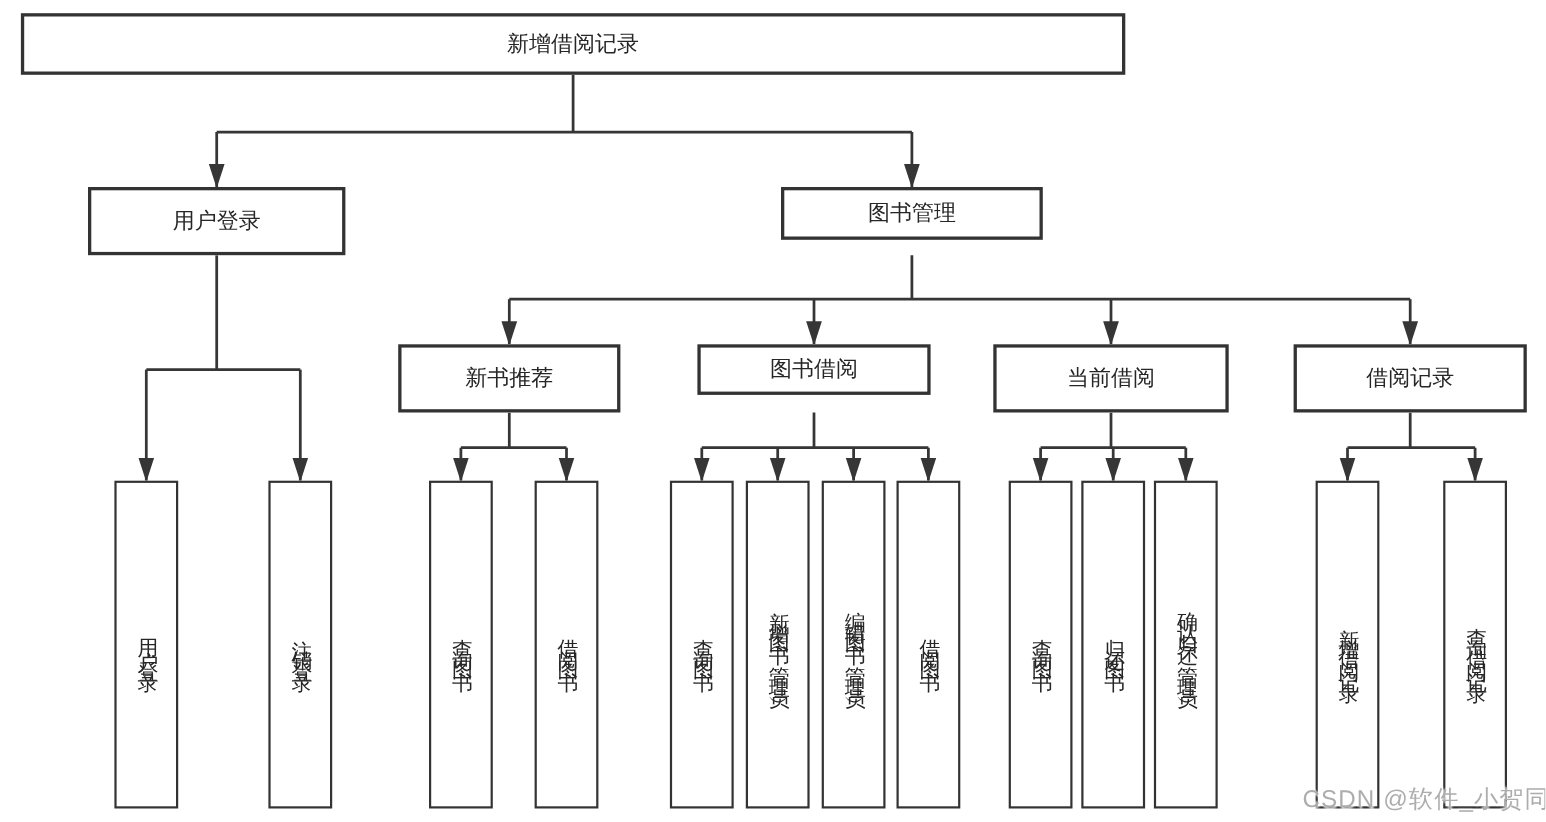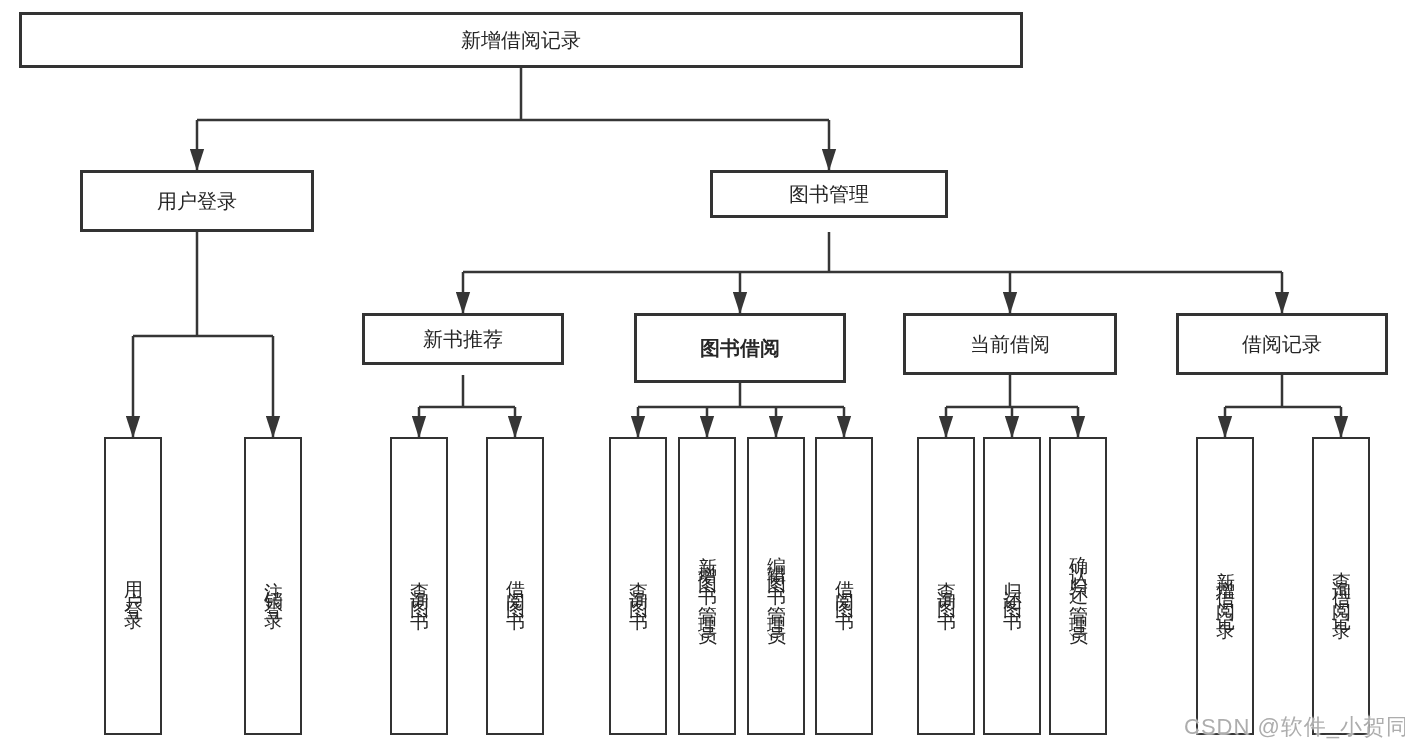--- a/index.html
+++ b/index.html
@@ -100,24 +100,24 @@
     <span>新增借阅记录</span>
   </div>
 
   <div class="box" style="left:80px; top:170px; width:234px; height:62px;">
     <span>用户登录</span>
   </div>
   <div class="box" style="left:710px; top:170px; width:238px; height:48px;">
     <span>图书管理</span>
   </div>
 
-  <div class="box" style="left:362px; top:313px; width:202px; height:52px;">
+  <div class="box" style="left:362px; top:313px; width:202px; height:62px;">
     <span>新书推荐</span>
   </div>
-  <div class="box" style="left:634px; top:313px; width:212px; height:70px;font-weight:bold;">
+  <div class="box" style="left:634px; top:313px; width:212px; height:46px;">
     <span>图书借阅</span>
   </div>
   <div class="box" style="left:903px; top:313px; width:214px; height:62px;">
     <span>当前借阅</span>
   </div>
   <div class="box" style="left:1176px; top:313px; width:212px; height:62px;">
     <span>借阅记录</span>
   </div>
 
   <div class="box vbox" style="left:104px; top:437px; width:58px; height:298px;">

